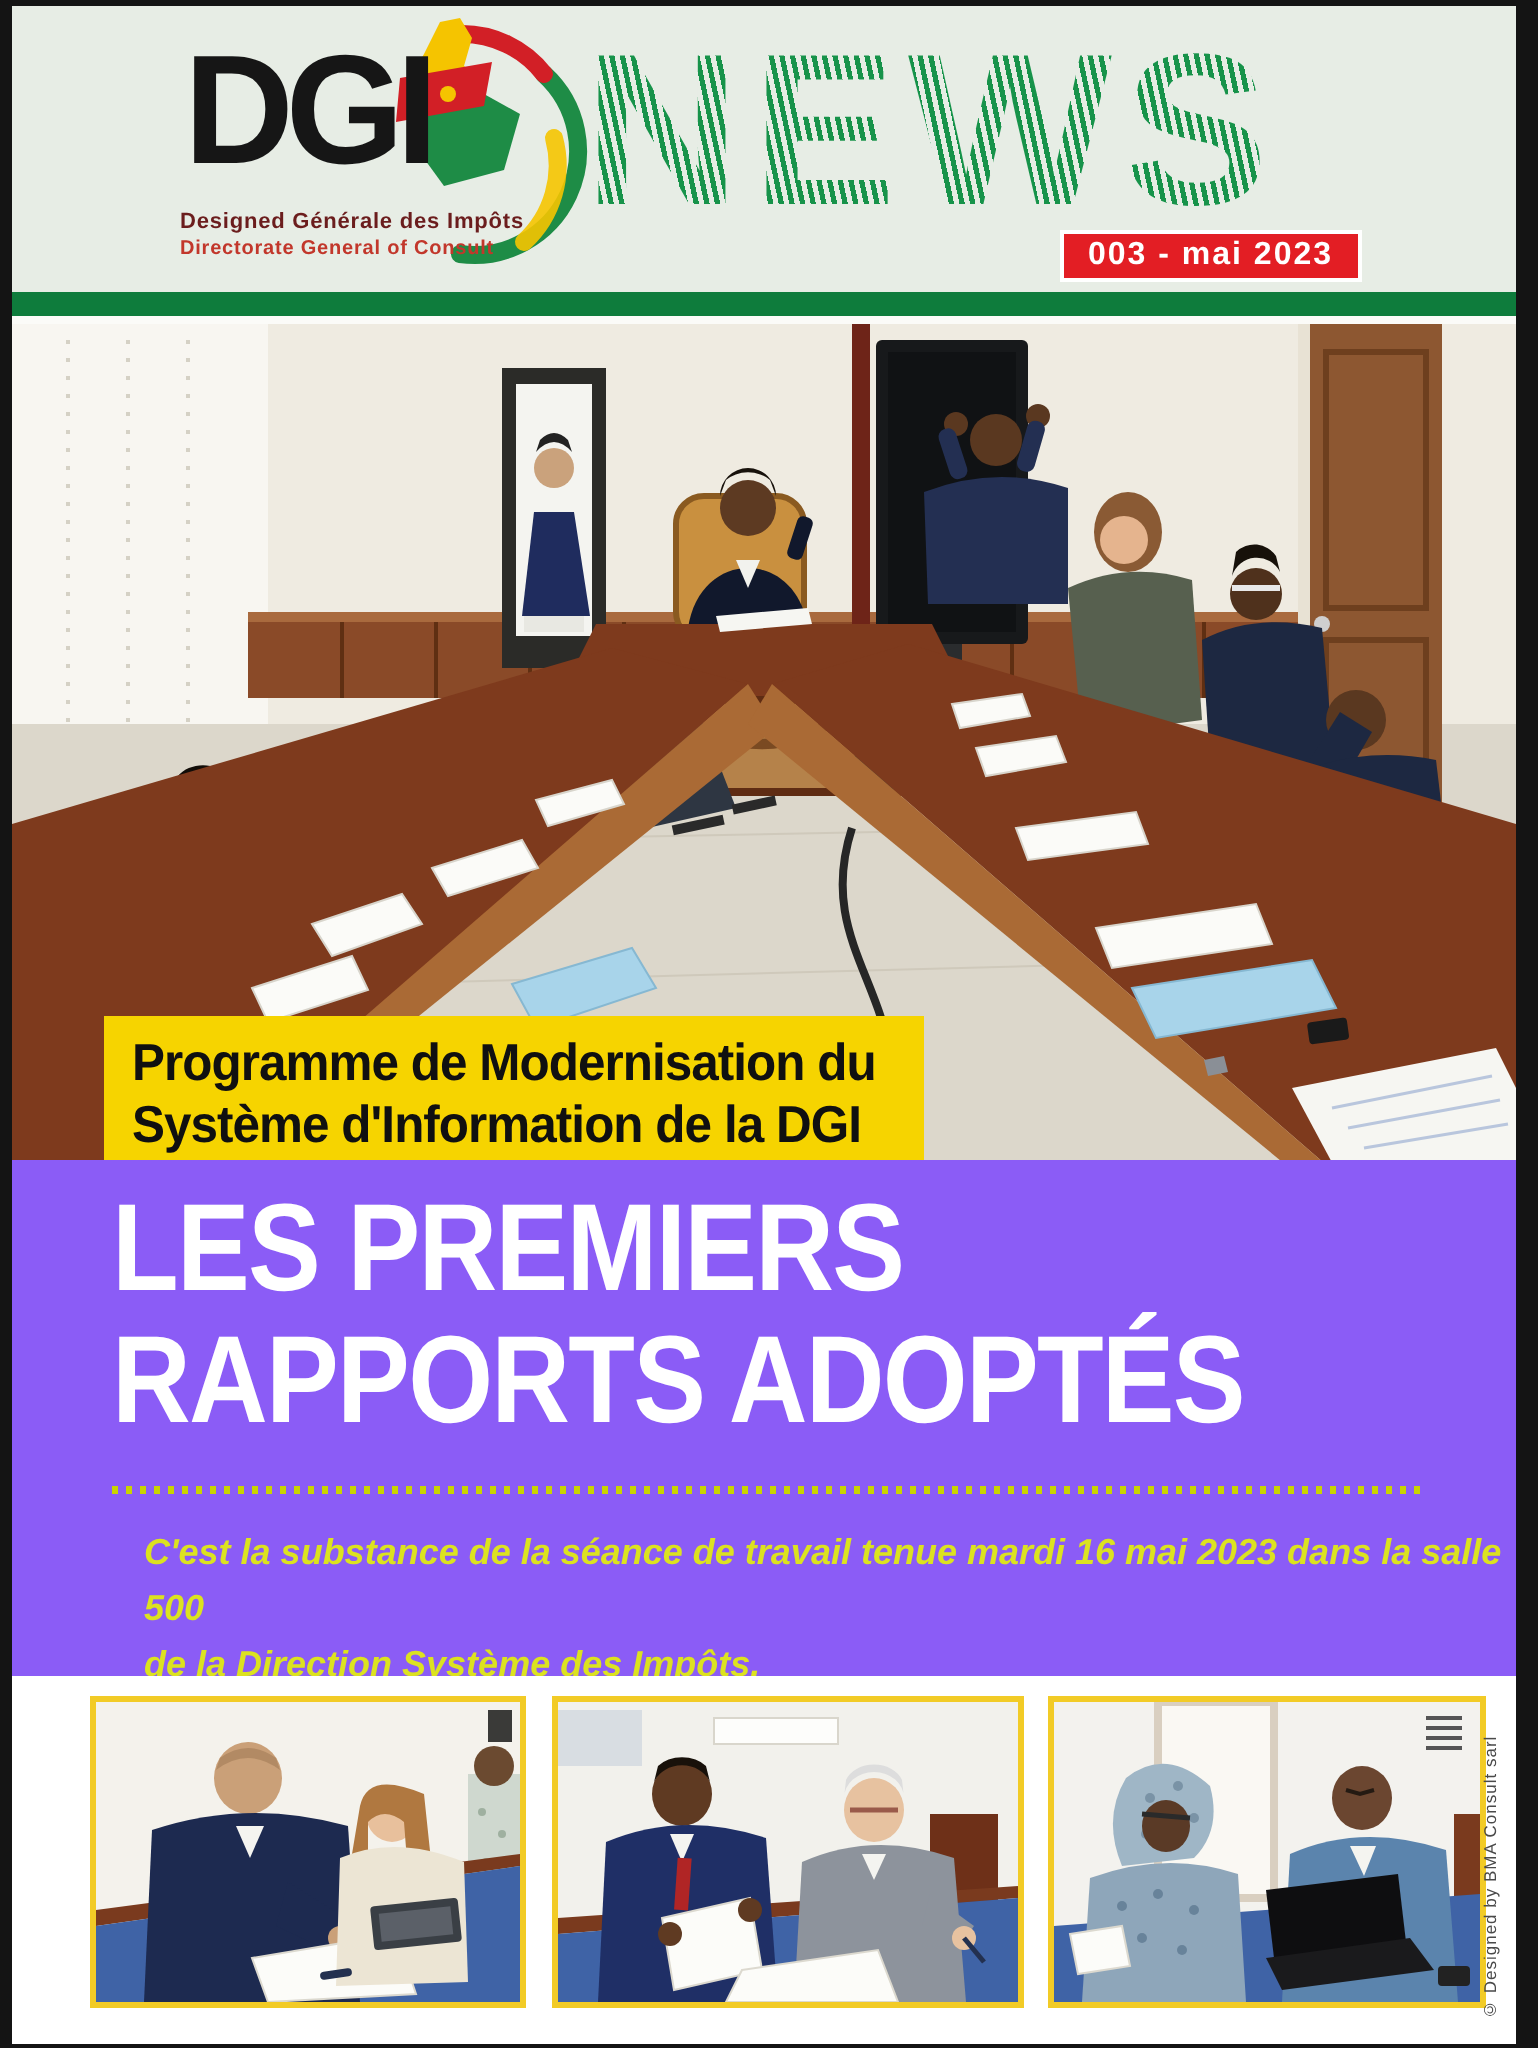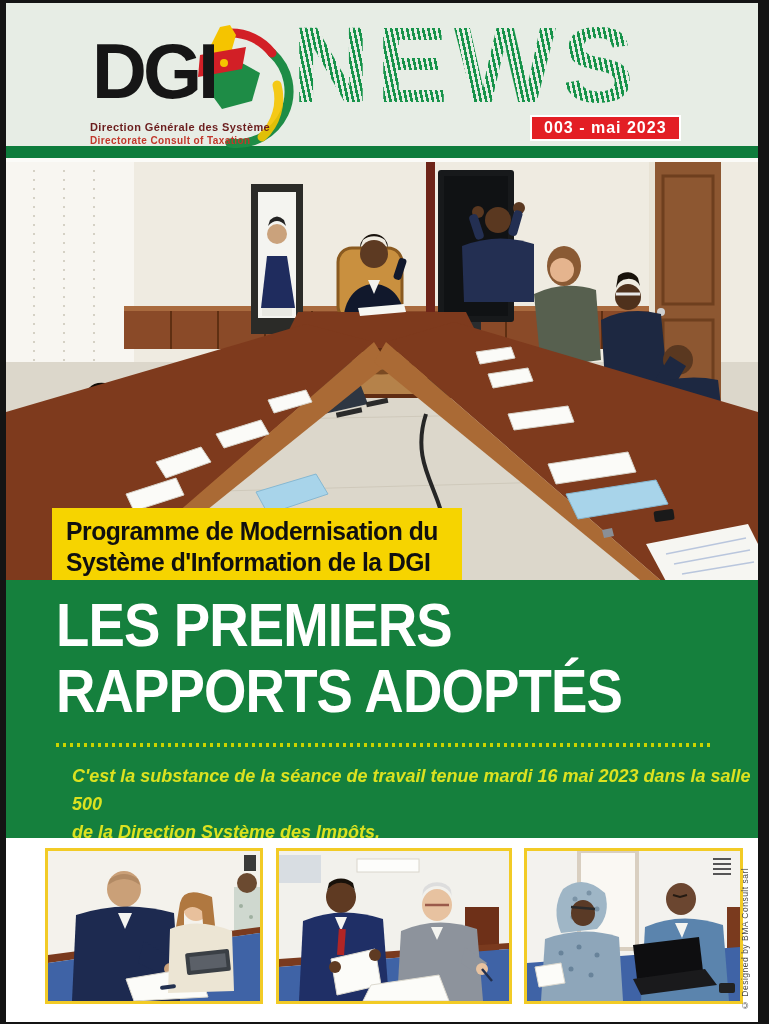--- a/index.html
+++ b/index.html
@@ -2,21 +2,21 @@
 <html><head>
 <meta charset="utf-8">
 <style>
   html,body{margin:0;padding:0;background:#222;}
   .stage{position:relative;width:769px;height:1024px;background:#141414;overflow:hidden;
          font-family:"Liberation Sans",sans-serif;}
   .inner{position:absolute;left:6px;top:3px;width:752px;height:1019px;background:#ffffff;overflow:hidden;}
 
   
   .header{position:relative;width:752px;height:143px;background:#e7ede5;}
-  .logo-block{position:absolute;left:78px;top:22px;width:200px;height:130px;}
+  .logo-block{position:absolute;left:78px;top:6px;width:200px;height:130px;}
   .logo-swoosh{position:absolute;left:28px;top:0;}
   .logo-acronym{position:absolute;left:8px;top:2px;font-size:76px;font-weight:bold;color:#161616;
                 letter-spacing:-4px;transform:scaleY(1.02);transform-origin:left top;}
   .logo-sub-fr{position:absolute;left:6px;top:96px;font-size:11px;font-weight:bold;color:#6b1d1d;white-space:nowrap;letter-spacing:.4px;}
   .logo-sub-en{position:absolute;left:6px;top:110px;font-size:10px;font-weight:bold;color:#c2372b;white-space:nowrap;letter-spacing:.4px;}
   .masthead{position:absolute;left:286px;top:8px;font-weight:bold;font-size:108px;
             letter-spacing:6px;line-height:1;
             background:repeating-linear-gradient(78deg,#17934a 0 2.6px,#e7ede5 2.6px 5.2px);
             -webkit-background-clip:text;background-clip:text;color:transparent;}
   .issue-badge{position:absolute;left:524px;top:112px;background:#e31e24;color:#fff;
@@ -26,21 +26,21 @@
 
   
   .cover-wrap{position:relative;width:603px;}
   .cover-photo{display:block;}
   .kicker{position:absolute;left:46px;top:346px;width:386px;background:#f6d400;color:#101010;
           padding:8px 10px 0 14px;}
   .kicker-line{font-size:26px;font-weight:bold;line-height:31px;letter-spacing:-.5px;
                transform:scaleX(.95);transform-origin:left top;white-space:nowrap;}
   .kicker-clip{height:7px;overflow:hidden;margin:3px 0 0 40px;width:320px;
                background:repeating-linear-gradient(90deg,#22345f 0 11px,transparent 11px 17px,#22345f 17px 34px,transparent 34px 41px);}
-  .feature{position:relative;width:752px;height:258px;background:#15803d;margin-top:-5px;}
+  .feature{position:relative;width:752px;height:258px;background:#8b5cf6;margin-top:-5px;}
   .headline{position:absolute;left:50px;top:12px;color:#fff;font-weight:bold;font-size:62px;line-height:66px;
             letter-spacing:-1px;transform:scaleX(.88);transform-origin:left top;white-space:nowrap;}
   .divider{position:absolute;left:50px;top:163px;width:655px;height:4px;
            background:repeating-linear-gradient(90deg,#c9d400 0 3px,transparent 3px 7px);}
   .standfirst{position:absolute;left:50px;top:182px;width:690px;color:#dce220;
               font-size:18px;font-weight:bold;font-style:italic;line-height:28px;margin-left:16px;}
 
   
   .bottom{position:relative;width:752px;height:184px;background:#fff;}
   .thumb{position:absolute;top:10px;border:3px solid #f2cb26;background:#f4f2ec;}
@@ -60,22 +60,22 @@
       <svg class="logo-swoosh" width="190" height="130" viewBox="0 0 190 130">
         <path d="M118,118 A52,52 0 0 0 160,28" fill="none" stroke="#1e8c46" stroke-width="9" stroke-linecap="round"></path>
         <path d="M160,28 A52,52 0 0 0 118,8" fill="none" stroke="#d21f26" stroke-width="9" stroke-linecap="round"></path>
         <path d="M150,112 A52,52 0 0 0 165,60" fill="none" stroke="#f5c400" stroke-width="9" stroke-linecap="round" opacity=".9"></path>
         <path d="M108,2 l10,-2 6,10 -4,14 8,6 -6,16 -26,4 -4,-18 8,-14 z" fill="#f5c400"></path>
         <path d="M96,44 l34,-6 18,10 -8,28 -30,8 -16,-22 z" fill="#1e8c46"></path>
         <path d="M88,30 l46,-8 -4,22 -44,8 z" fill="#d21f26"></path>
         <circle cx="112" cy="38" r="4" fill="#f5c400"></circle>
       </svg>
       <div class="logo-acronym">DGI</div>
-      <div class="logo-sub-fr">Direction Générale des Système</div>
-      <div class="logo-sub-en">Directorate Consult of Taxation</div>
+      <div class="logo-sub-fr">Designed Générale des Impôts</div>
+      <div class="logo-sub-en">Directorate General of Consult</div>
     </div>
     <div class="masthead">NEWS</div>
     <div class="issue-badge">003 - mai 2023</div>
   </div>
   <div class="green-band"></div>
   <div class="band-gap"></div>
 
   <div class="cover-wrap">
     <svg class="cover-photo" width="752" height="423" viewBox="0 0 752 423">
 

